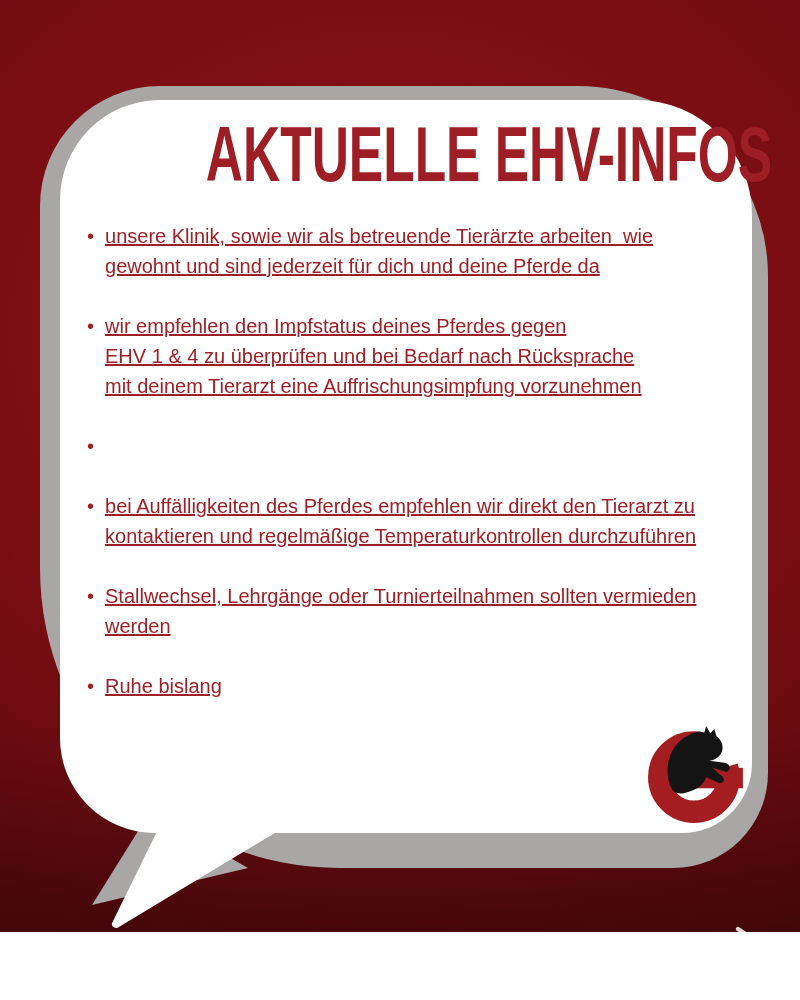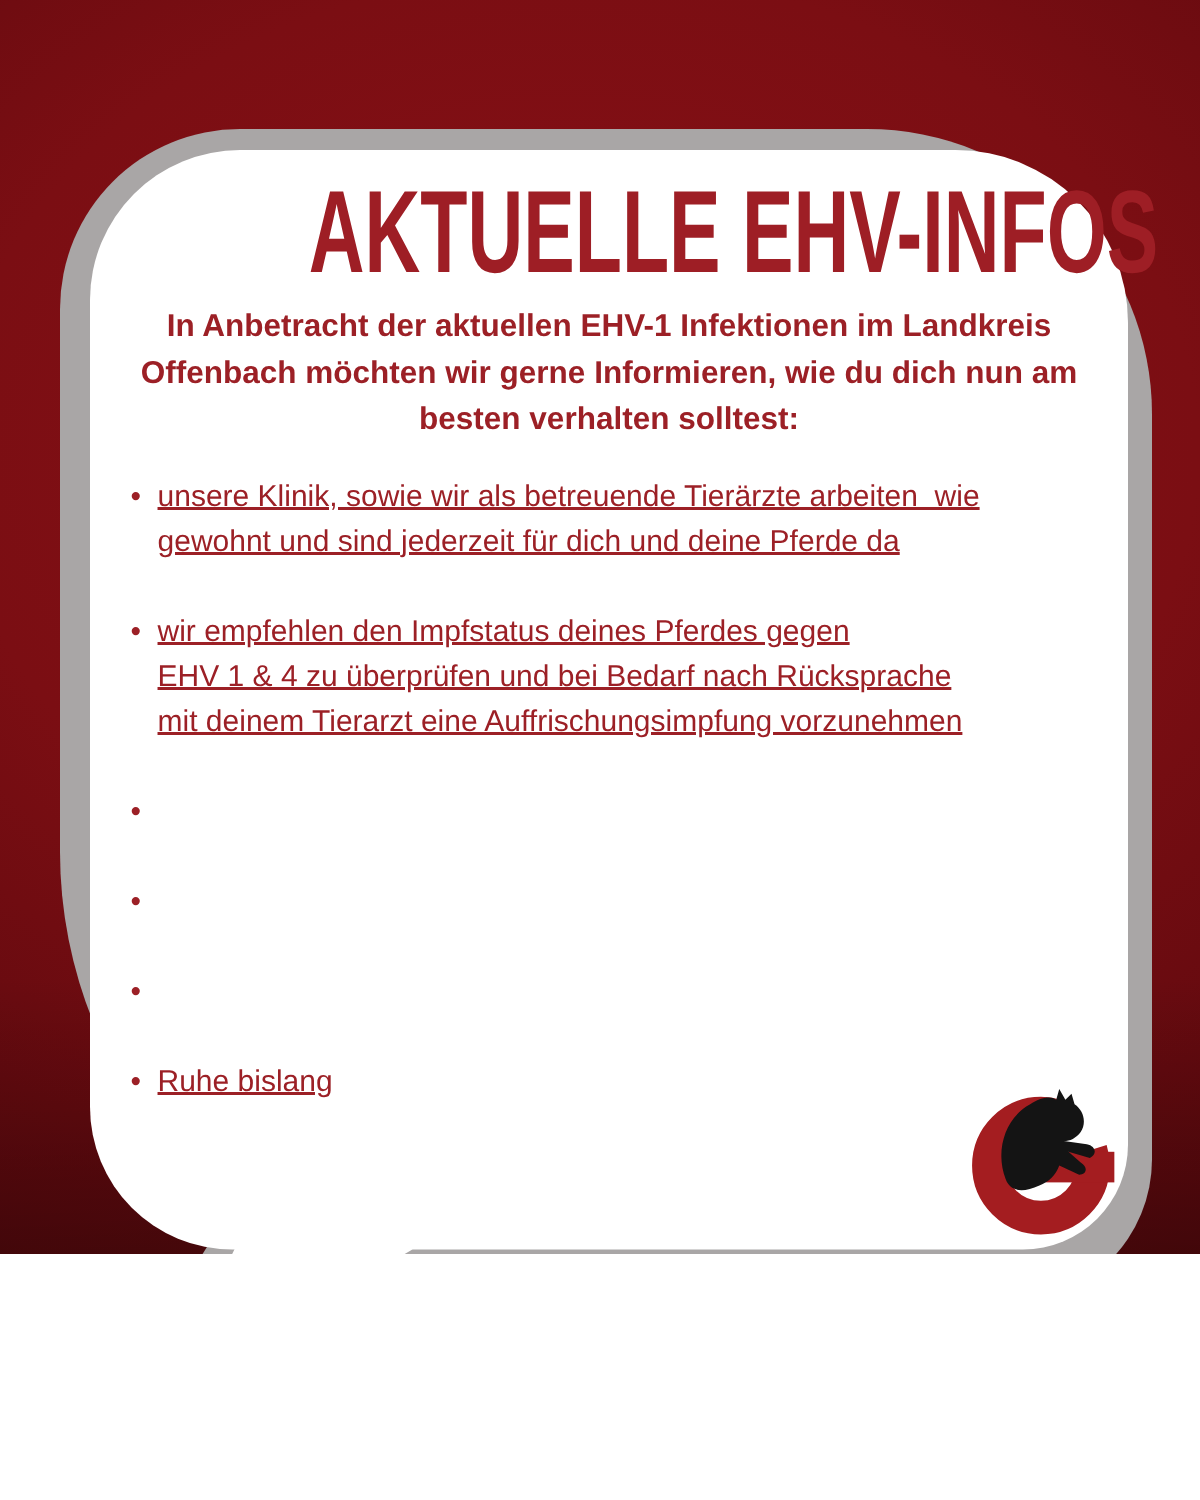--- a/index.html
+++ b/index.html
@@ -10,21 +10,21 @@
     --title:#9e1e25;
     --text:#9c2026;
     --logo-red:#a41d20;
     --horse-black:#141414;
     --arrow:#e9dbdb;
   }
   html,body{margin:0;padding:0;}
   body{font-family:"Liberation Sans",sans-serif;}
   .canvas{
     position:relative;
-    width:800px;height:836px;
+    width:800px;height:932px;
     overflow:hidden;
     background:
       linear-gradient(180deg, rgba(0,0,0,0) 78%, rgba(0,0,0,.28) 100%),
       radial-gradient(115% 85% at 48% 36%, #8a1016 0%, var(--background) 45%, #650a0f 72%, var(--background-edge) 100%);
   }
   .bubble-shadow{
     position:absolute;
     left:40px;top:86px;width:728px;height:782px;
     background:var(--shadow);
     border-radius:120px 190px 95px 300px;
@@ -102,43 +102,44 @@
 
   <div class="bubble"></div>
   <svg class="tail-svg" viewBox="0 0 800 1000">
     <polygon points="174,806 116,924 272,830" fill="#ffffff" stroke="#ffffff" stroke-width="8" stroke-linejoin="round"></polygon>
   </svg>
 
   <div class="content">
     <div class="title-wrap">
       <div class="title">AKTUELLE EHV-INFOS</div>
     </div>
-    <div class="intro">In Anbetracht der aktuellen EHV-1 Infektionen im Landkreis
-Offenbach möchten wir gerne Informieren, wie du dich nun am
-besten verhalten solltest:</div>
     <ul class="bullets">
       <li class="bullet">
         <span class="dot">•</span>
         <span class="bullet-text">unsere Klinik, sowie wir als betreuende Tierärzte arbeiten  wie
 gewohnt und sind jederzeit für dich und deine Pferde da</span>
       </li>
       <li class="bullet">
         <span class="dot">•</span>
         <span class="bullet-text">wir empfehlen den Impfstatus deines Pferdes gegen
 EHV 1 &amp; 4 zu überprüfen und bei Bedarf nach Rücksprache
 mit deinem Tierarzt eine Auffrischungsimpfung vorzunehmen</span>
       </li>
       <li class="bullet">
         <span class="dot">•</span>
       </li>
       <li class="bullet">
         <span class="dot">•</span>
+        <span class="bullet-text">bei Auffälligkeiten des Pferdes empfehlen wir direkt den Tierarzt zu
+kontaktieren und regelmäßige Temperaturkontrollen durchzuführen</span>
       </li>
       <li class="bullet">
         <span class="dot">•</span>
+        <span class="bullet-text">Stallwechsel, Lehrgänge oder Turnierteilnahmen sollten vermieden
+werden</span>
       </li>
       <li class="bullet">
         <span class="dot">•</span>
         <span class="bullet-text">Ruhe bislang</span>
       </li>
     </ul>
   </div>
 
   <div class="logo">
     <span class="sr">G</span>

